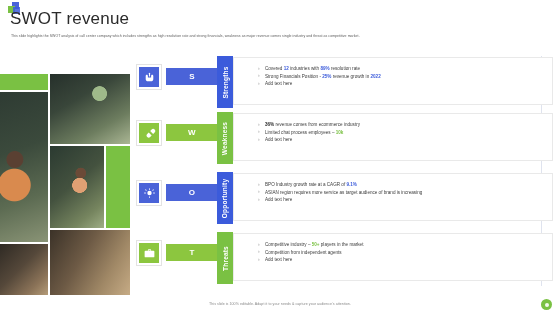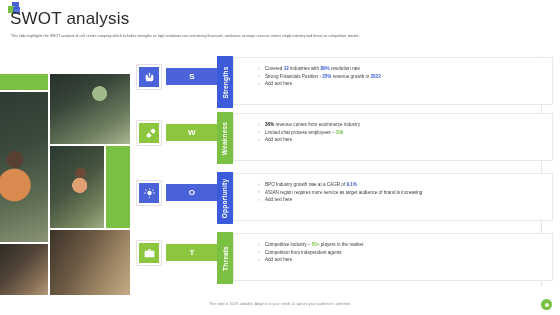--- a/index.html
+++ b/index.html
@@ -127,21 +127,21 @@
 
 <div class="slide">
 
   <div class="logo">
     <div class="sq b1"></div>
     <div class="sq g1"></div>
     <div class="sq b2"></div>
   </div>
 
   <div class="title-wrap">
-    <div class="title">SWOT analysis</div>
+    <div class="title">SWOT revenue</div>
   </div>
   <div class="subtitle">This slide highlights the SWOT analysis of call center company which includes strengths as high resolution rate and strong financials, weakness as major revenue comes single industry and threat as competitive market.</div>
 
   <div class="collage">
     <div class="gblk" style="left:0px;top:22px;width:48px;height:16px;"></div>
     <div class="cell" style="left:50px;top:22px;width:80px;height:70px;">
       <div class="ph img-b"></div>
     </div>
     <div class="cell" style="left:0px;top:40px;width:48px;height:150px;">
       <div class="ph img-a"></div>

